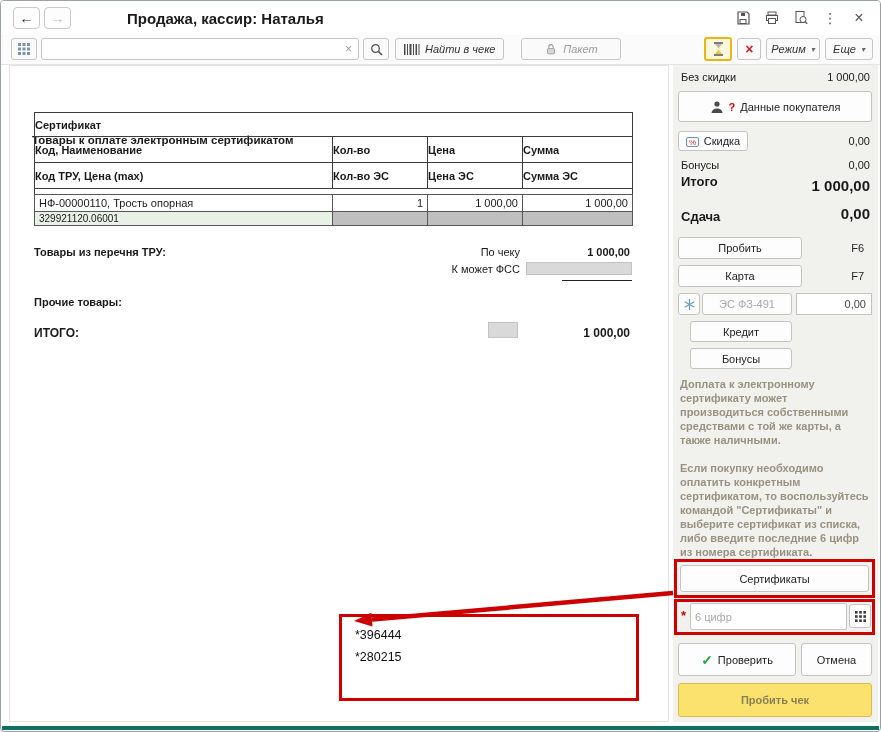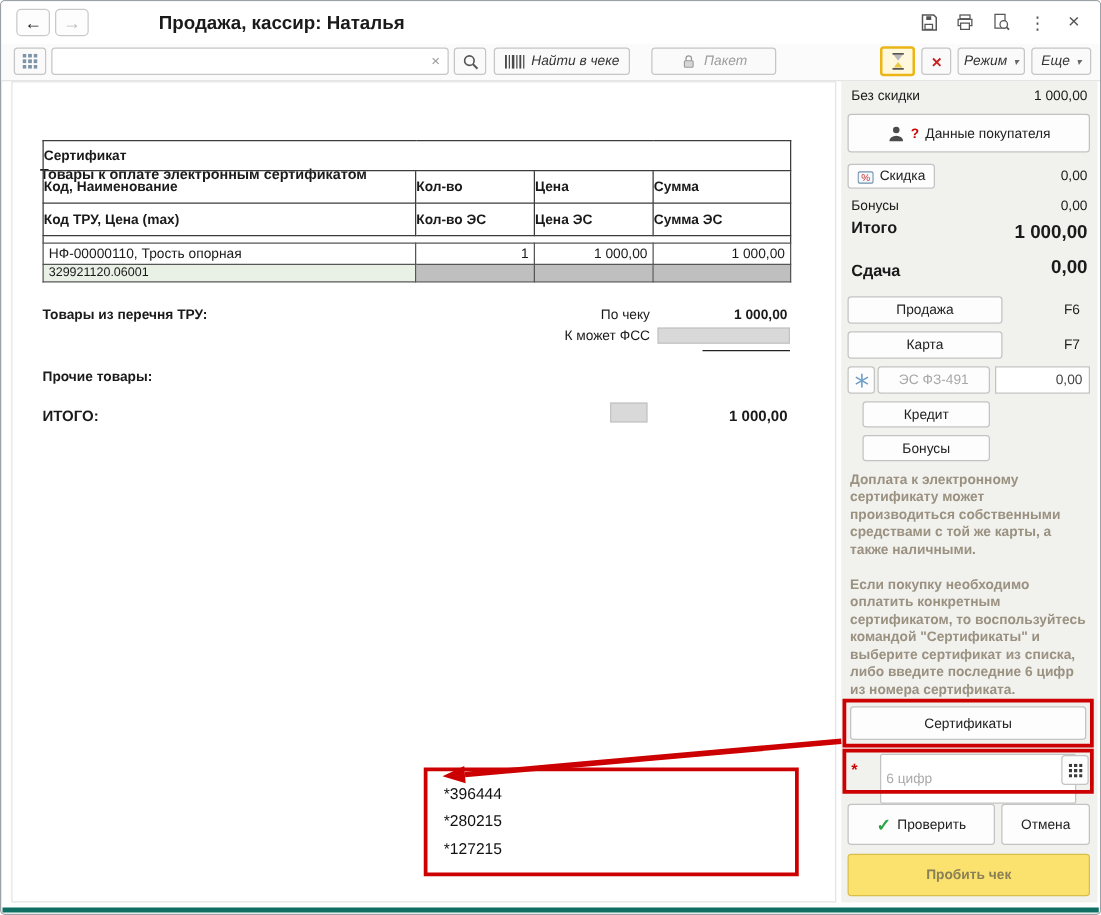--- a/index.html
+++ b/index.html
@@ -50,21 +50,21 @@
   
   .sidebar { position:absolute; left:672px; top:64px; width:205px; height:657px; background:#f1f1ee; }
   .sb-label { font-size:11px; color:#1a1a1a; }
   .sb-val { font-size:11px; }
   .sb-btn { position:absolute; border:1px solid #c3c3c3; border-radius:3px; background:#fdfdfd; display:flex; align-items:center; justify-content:center; gap:5px; font-size:11px; color:#222; cursor:pointer; }
   .big-val { font-size:15px; font-weight:bold; }
   .bold13 { font-size:13px; font-weight:bold; }
   .help { position:absolute; width:190px; color:#9a9180; font-size:11px; line-height:14px; font-weight:bold; }
   .es-disabled { color:#a8a8a8; }
   .val-box { position:absolute; border:1px solid #c3c3c3; background:#fff; display:flex; align-items:center; justify-content:flex-end; padding-right:5px; font-size:11px; color:#444; }
-  .cert-input { position:absolute; left:31px; top:538px; width:157px; height:40px; border:1px solid #c3c3c3; border-radius:2px; padding:0 4px; font-size:11px; outline:none; background:#fff; }
+  .cert-input { position:absolute; left:17px; top:538px; width:157px; height:27px; border:1px solid #c3c3c3; border-radius:2px; padding:0 4px; font-size:11px; outline:none; background:#fff; }
   .cert-input::placeholder { color:#a9a9a9; }
   .req { position:absolute; left:8px; top:543px; color:#cc0000; font-weight:bold; font-size:13px; }
   .check-glyph { color:#27a244; font-weight:bold; font-size:14px; }
   .submit-btn { background:#fbe26e; border:1px solid #d9bf4a; color:#8a8055; font-weight:bold; }
   .hotkey { position:absolute; font-size:11px; color:#222; }
   .bottombar { position:absolute; left:1px; right:1px; bottom:1px; height:4px; background:#0f6f63; }
   .arrow-svg { position:absolute; left:345px; top:584px; z-index:7; pointer-events:none; }
 </style>
 </head>
 <body>
@@ -235,21 +235,20 @@
 
     <span class="abs lbl-bold" style="left:24px; top:230px;">Прочие товары:</span>
 
     <span class="abs lbl-bold" style="left:24px; top:260px; font-size:12px;">ИТОГО:</span>
     <div class="abs gbox" style="left:478px; top:256px; width:30px; height:16px;"></div>
     <span class="abs lbl-bold" style="right:38px; top:260px; font-size:12px;">1 000,00</span>
 
     <div class="cert-box">
       <div>*396444</div>
       <div>*280215</div>
-      <div>*127215</div>
     </div>
   </div>
 
   <svg class="arrow-svg" width="330" height="46" viewBox="0 0 330 46">
     <line x1="327" y1="8" x2="26" y2="34.6" stroke="#cc0000" stroke-width="4.5"></line>
     <polygon points="8,36 25.4,27.7 26.5,41.6" fill="#cc0000"></polygon>
   </svg>
 
   <div class="sidebar">
 
@@ -277,21 +276,21 @@
     <span class="abs sb-label" style="left:8px; top:94px;">Бонусы</span>
     <span class="abs sb-val" style="right:8px; top:94px;">0,00</span>
 
     <span class="abs bold13" style="left:8px; top:109px;">Итого</span>
     <span class="abs big-val" style="right:8px; top:112px;">1 000,00</span>
 
     <span class="abs bold13" style="left:8px; top:144px;">Сдача</span>
     <span class="abs big-val" style="right:8px; top:140px;">0,00</span>
 
     <div class="sb-btn" style="left:5px; top:172px; width:124px; height:22px;">
-      <span>Продажа</span>
+      <span>Пробить</span>
     </div>
     <span class="hotkey" style="right:14px; top:177px;">F6</span>
 
     <div class="sb-btn" style="left:5px; top:200px; width:124px; height:22px;">
       <span>Карта</span>
     </div>
     <span class="hotkey" style="right:14px; top:205px;">F7</span>
 
     <div class="sb-btn" style="left:5px; top:228px; width:22px; height:22px; padding:0;">
       <svg width="13" height="13" viewBox="0 0 14 14">

